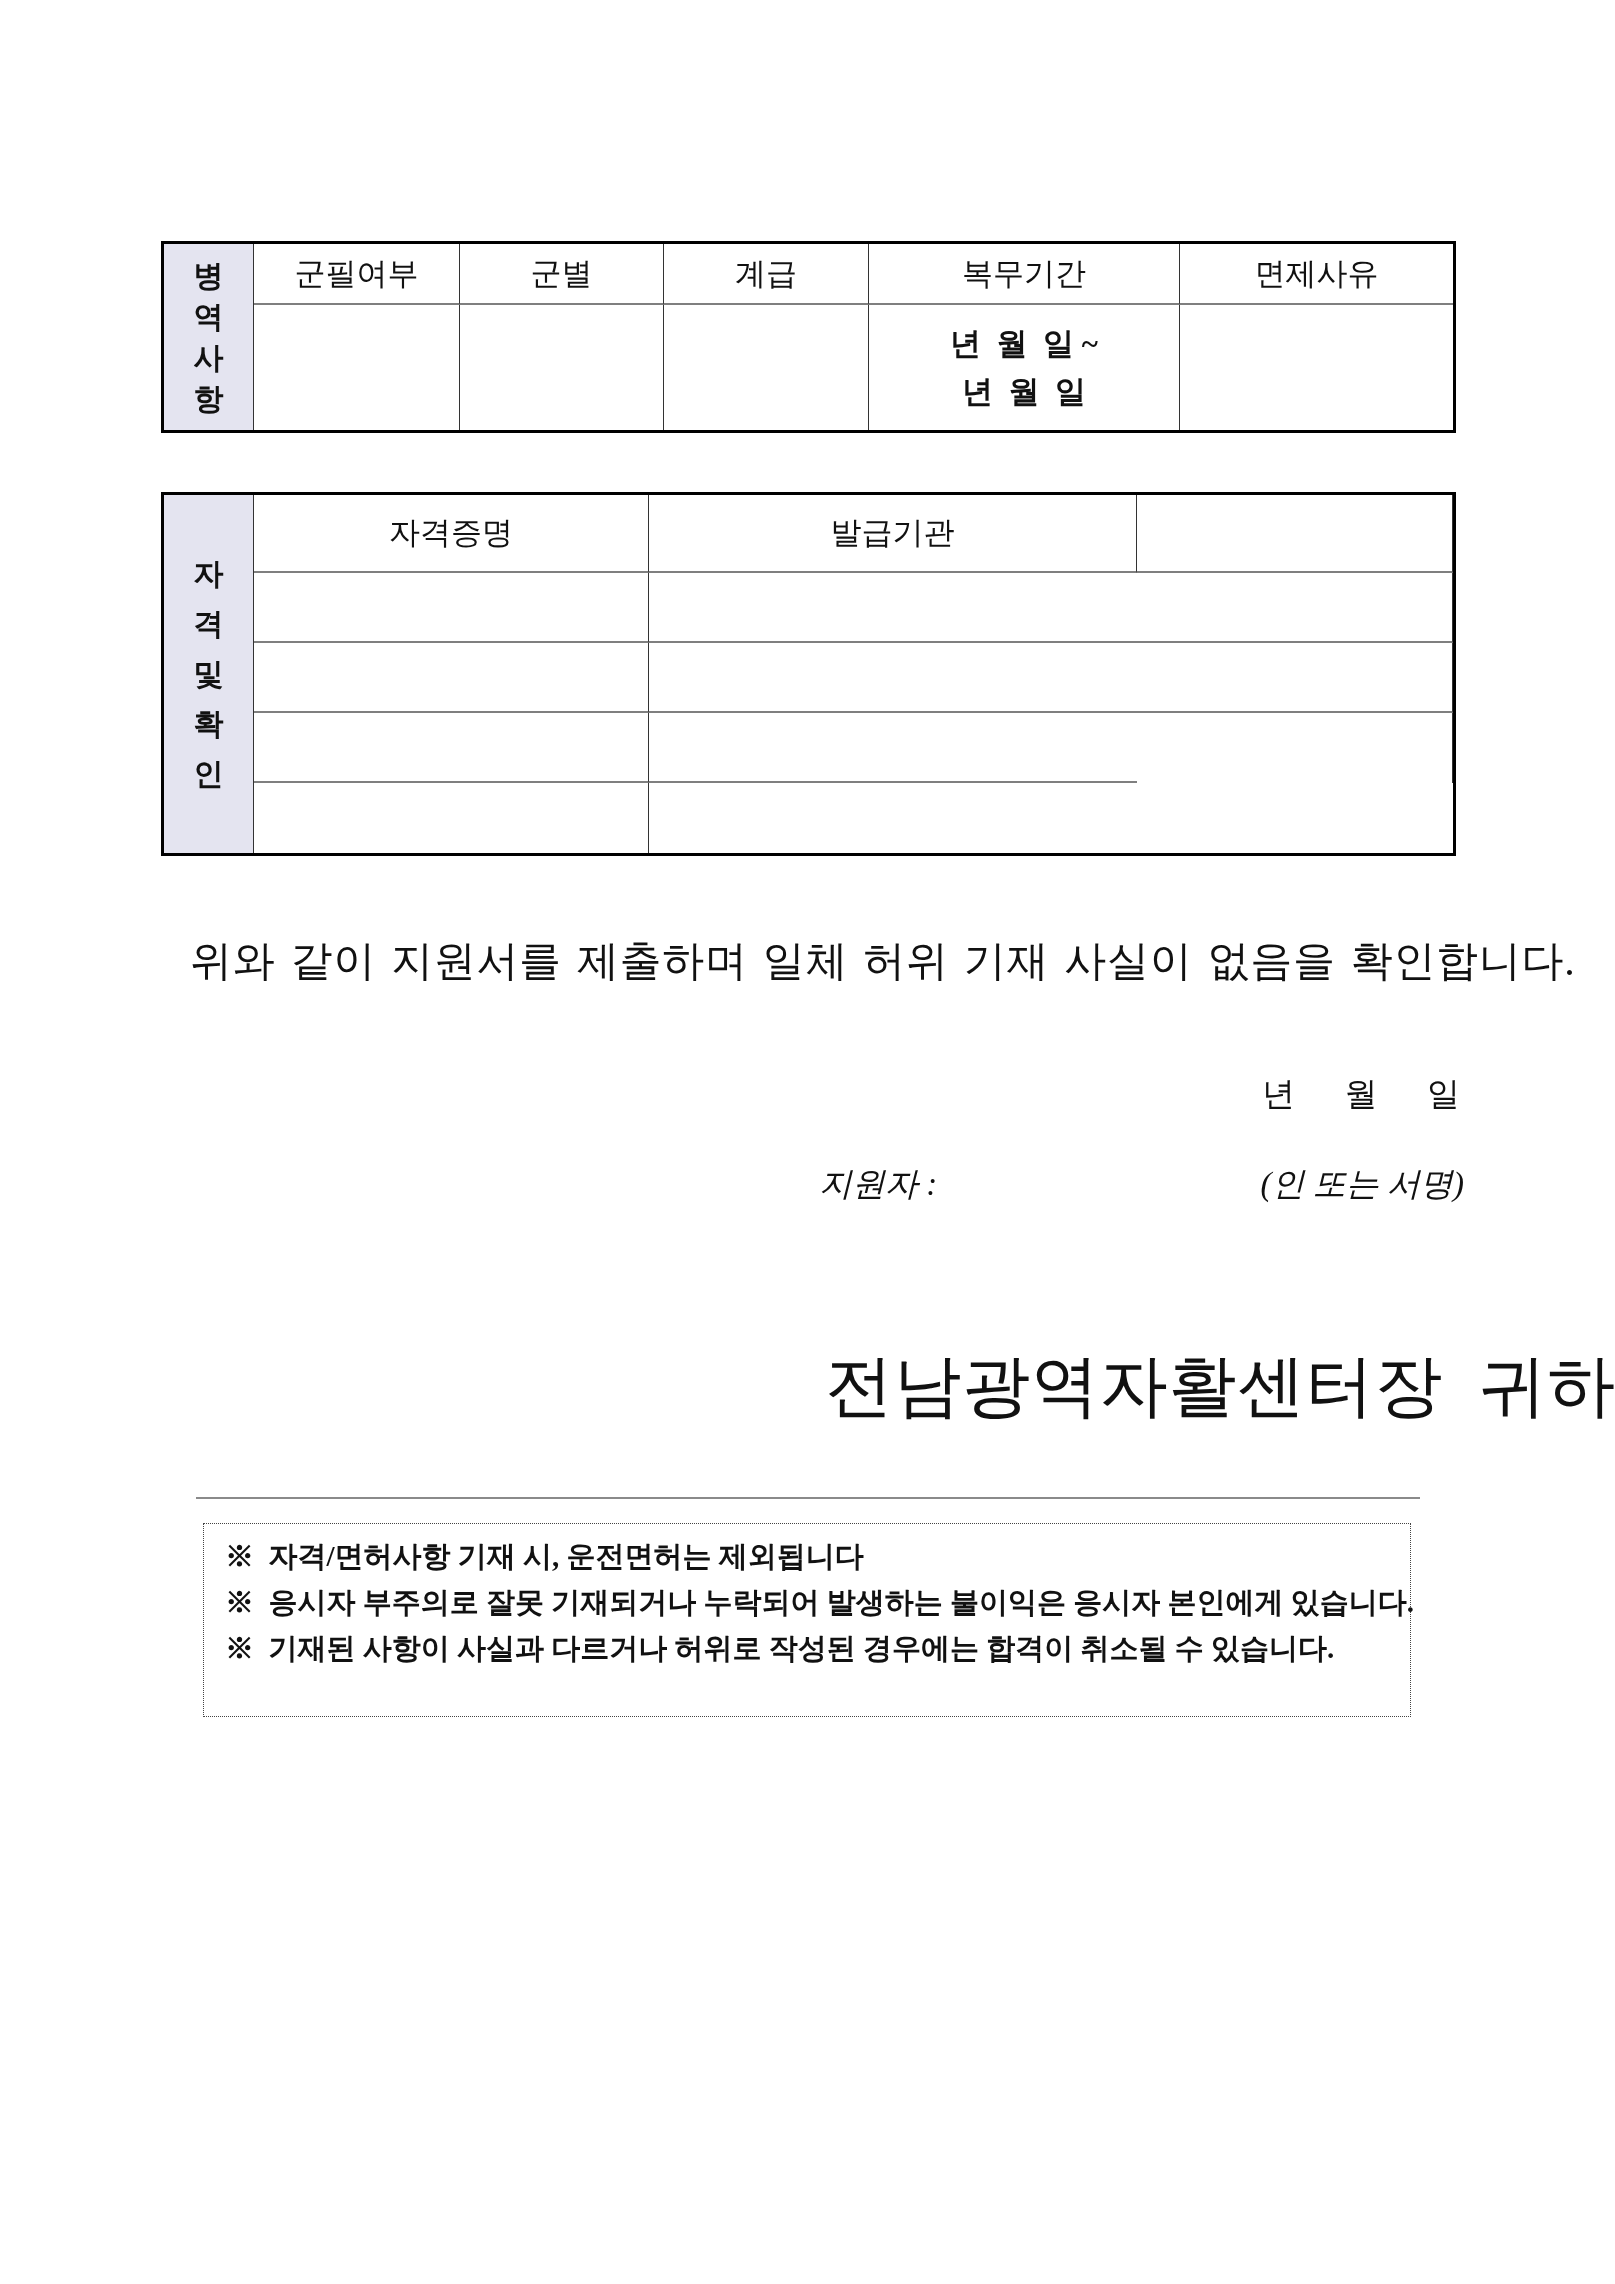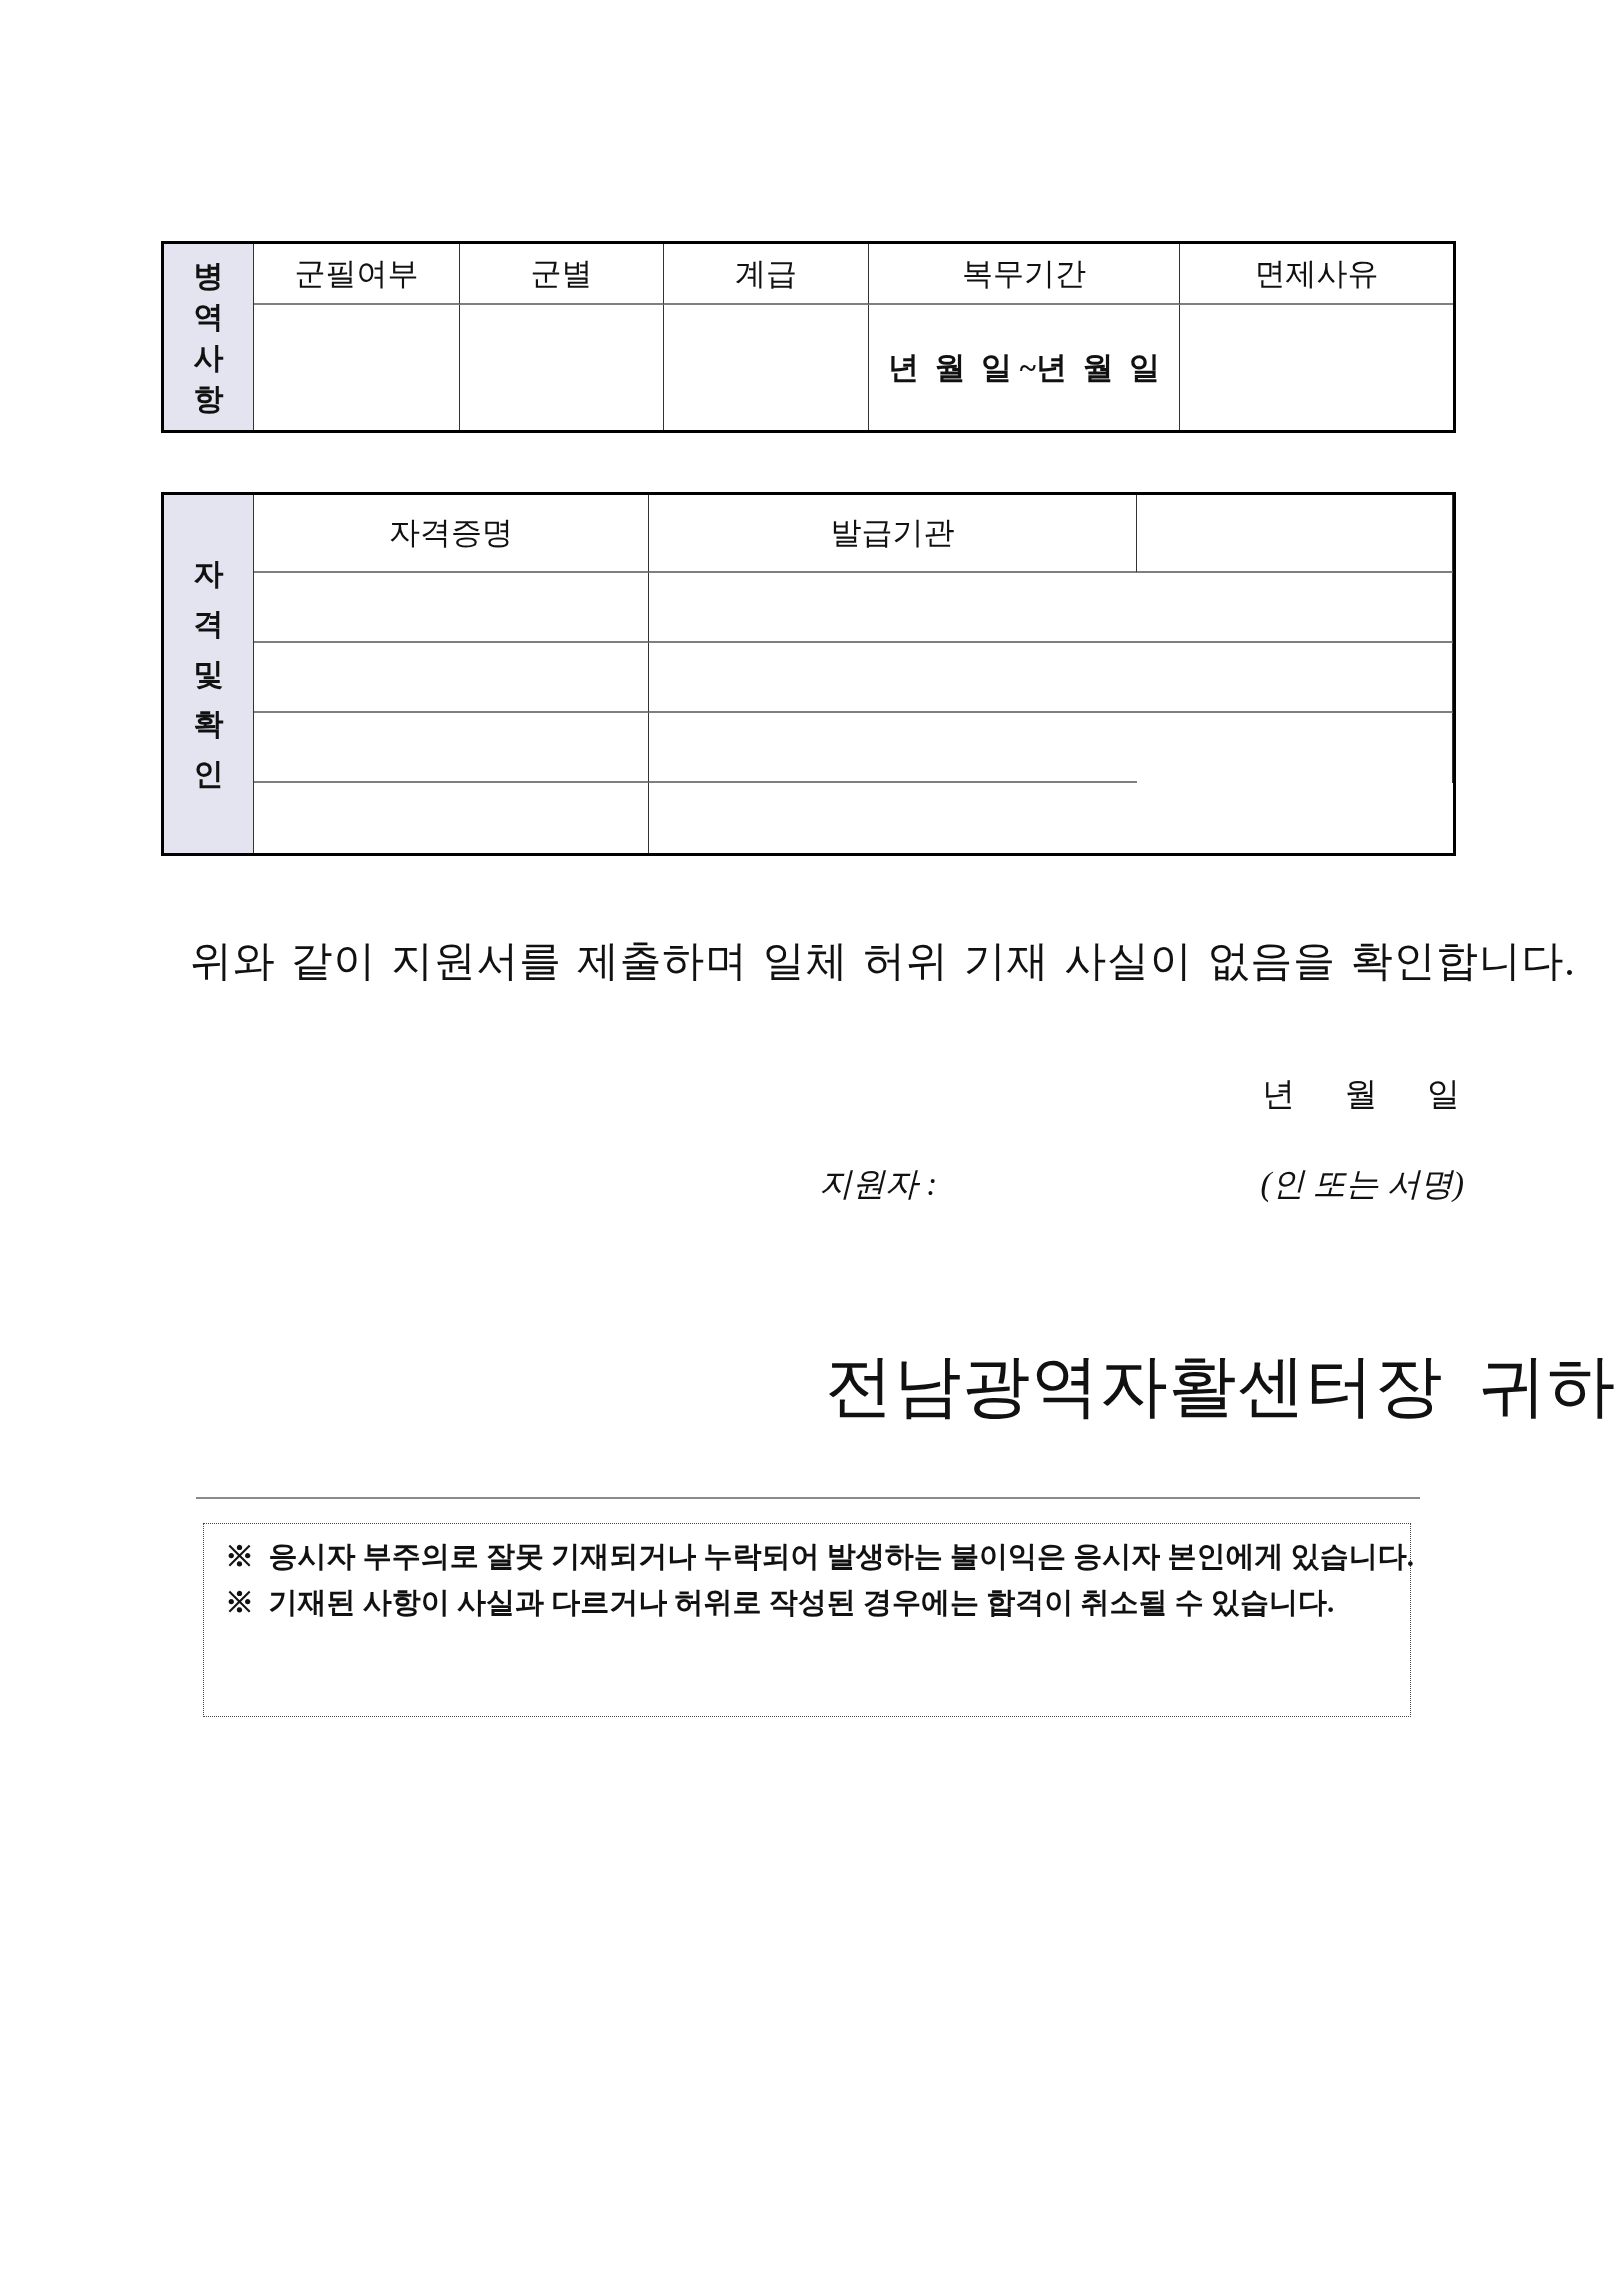--- a/index.html
+++ b/index.html
@@ -64,21 +64,21 @@
     border-bottom:2px solid var(--grid-line);
   }
   .col-header.last{border-right:none;text-align:center;}
   .data-cell{
     border-right:1.3px solid #333;
     font-size:31px;
   }
   .data-cell.last{border-right:none;}
   .row-sep{border-bottom:2px solid var(--grid-line);}
   .service-period{
-    flex-direction:row;
+    flex-direction:column;
     font-weight:700;
     line-height:48px;
     white-space:pre;
   }
 
   
   #declaration{
     position:absolute;
     left:190px; top:933px;
     font-size:42px;
@@ -194,18 +194,19 @@
   <div id="signature-line">
     <span>지원자 :</span>
     <span>(인 또는 서명)</span>
   </div>
 
   <div id="addressee">전남광역자활센터장  귀하</div>
 
   <div id="divider"></div>
 
   <div id="notes-box">
+    <div class="note-line">※  자격/면허사항 기재 시, 운전면허는 제외됩니다</div>
     <div class="note-line">※  응시자 부주의로 잘못 기재되거나 누락되어 발생하는 불이익은 응시자 본인에게 있습니다.</div>
     <div class="note-line">※  기재된 사항이 사실과 다르거나 허위로 작성된 경우에는 합격이 취소될 수 있습니다.</div>
   </div>
 
 </div>
 
 
 </body></html>

